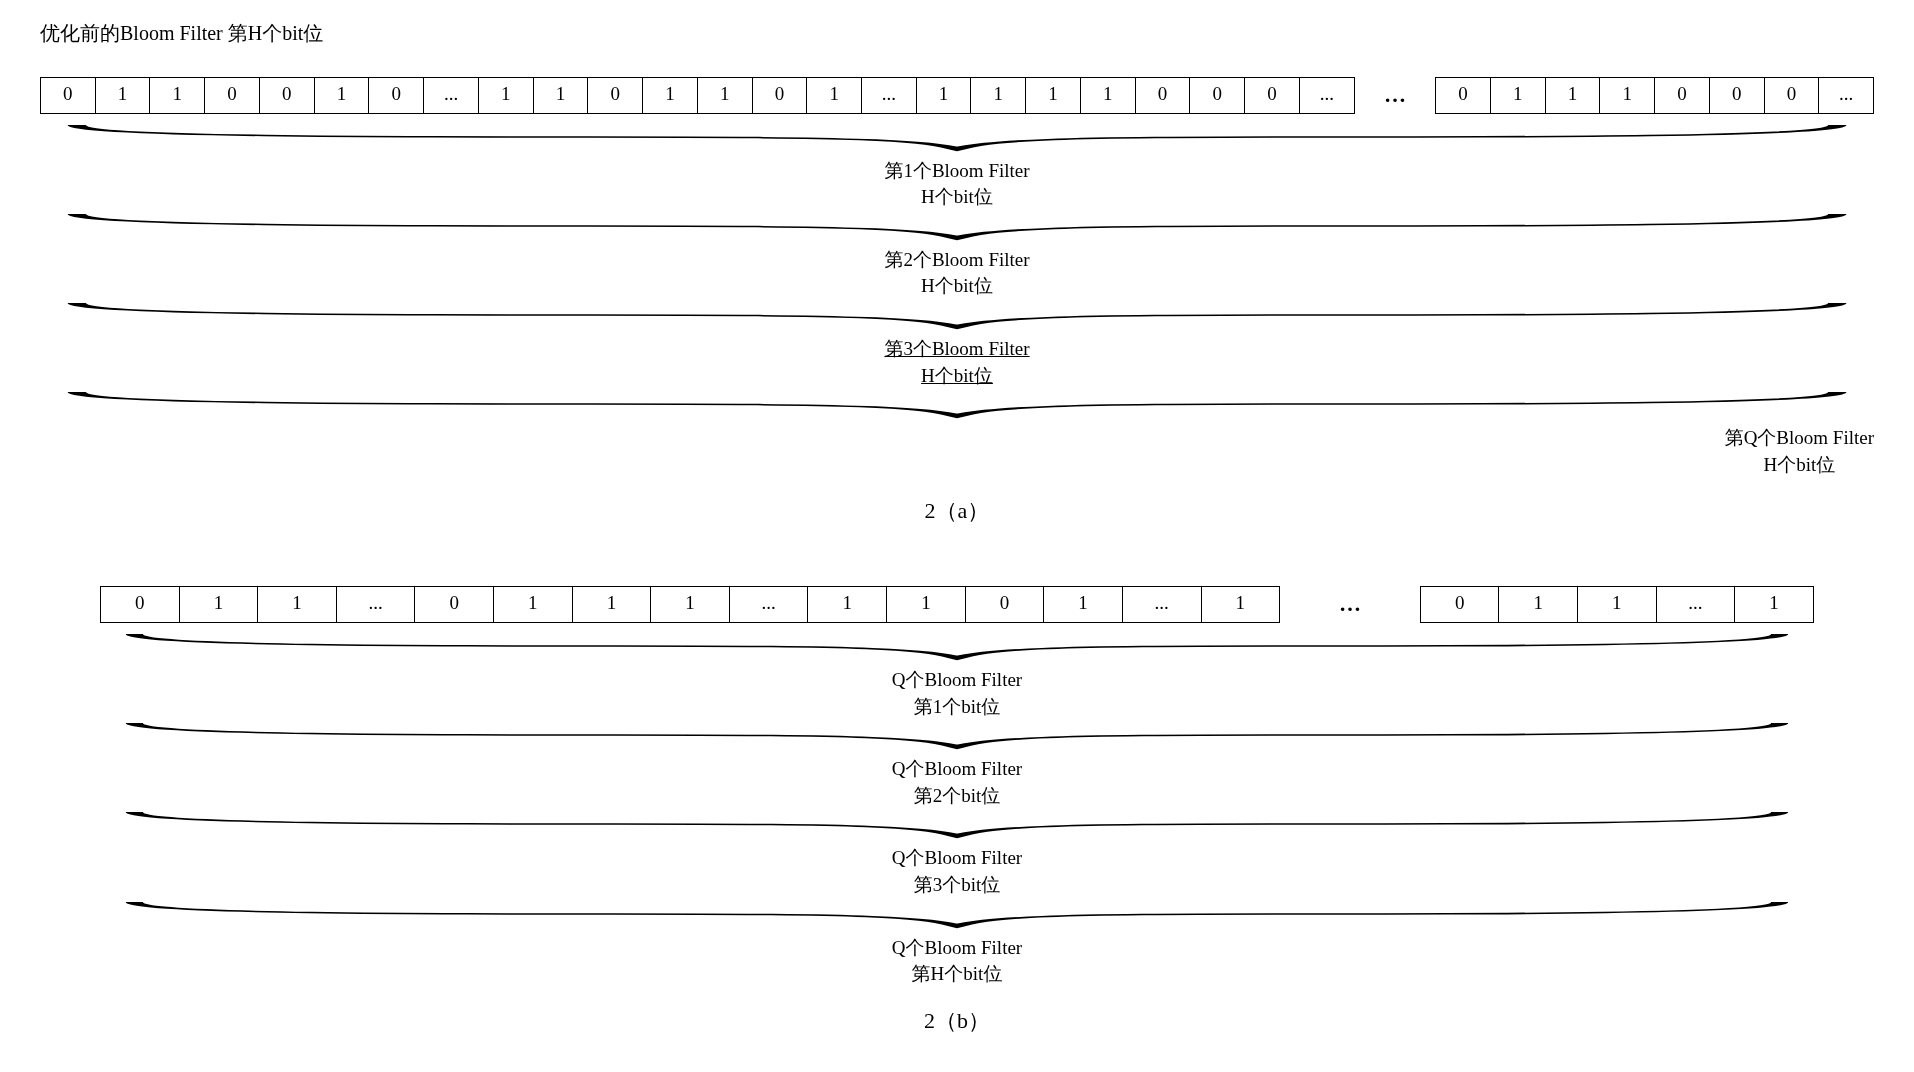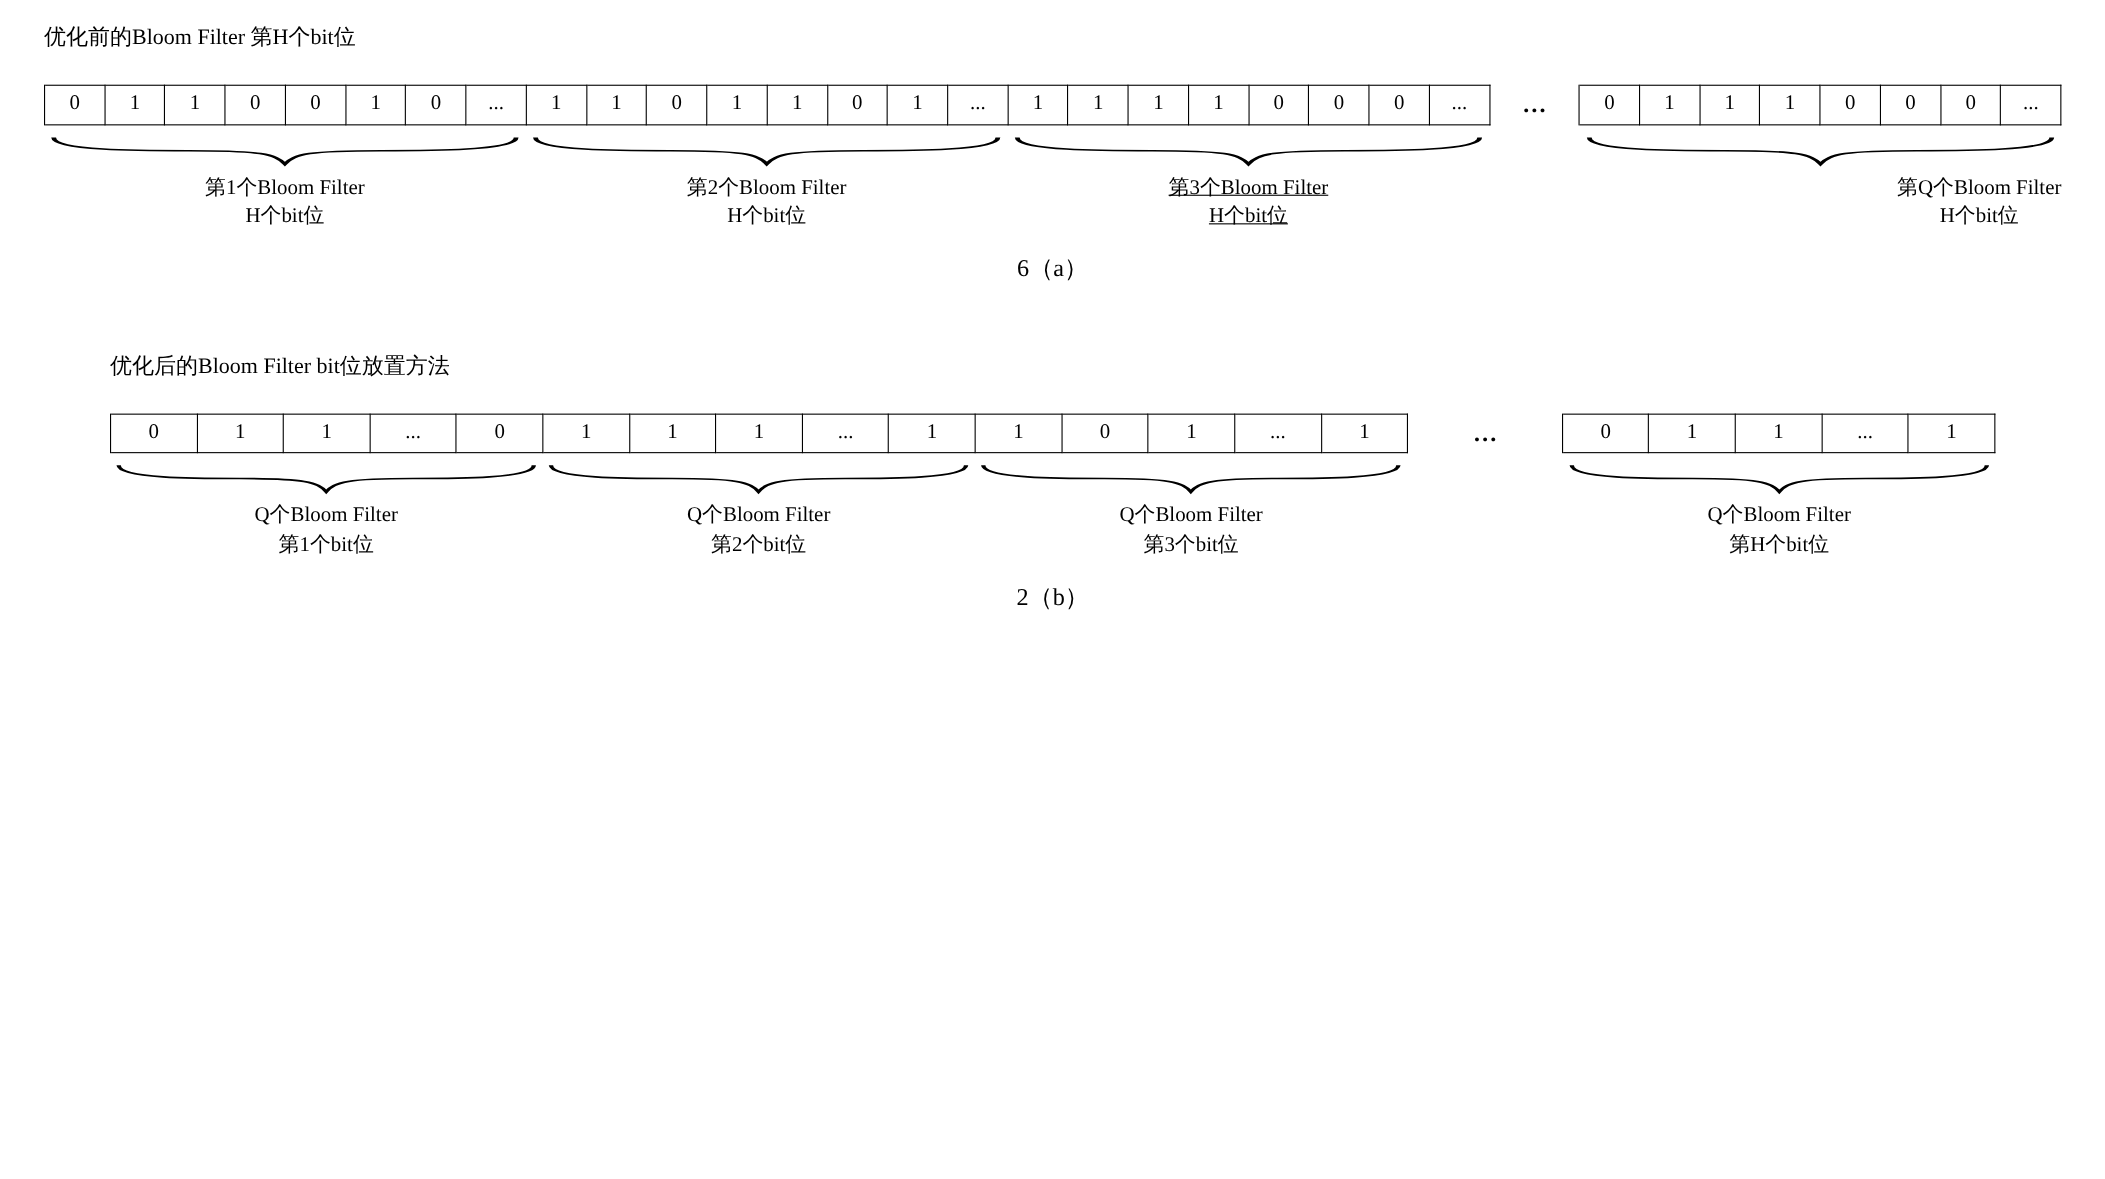--- a/index.html
+++ b/index.html
@@ -32,20 +32,21 @@
     font-size: 19px;
   }
   .section-a .bit-cell { flex: 1; }
   .section-b { padding: 0 60px; }
   .section-b .bit-cell { flex: 1; }
   .section-b .ellipsis-big { flex: 1.8; font-size: 22px; font-weight: bold; border-top: none; border-bottom: none; }
   .section-a .ellipsis-big { flex: 1.5; font-size: 22px; font-weight: bold; border-top: none; border-bottom: none; }
   .brace-row {
     display: flex;
     margin-top: 8px;
+    flex-direction: column;
   }
   .brace-group {
     display: flex;
     flex-direction: column;
     align-items: center;
   }
   .brace-svg {
     width: 100%;
     height: 30px;
   }
@@ -125,25 +126,24 @@
       </div>
       <div class="brace-spacer" style="flex: 1.5 1 0%;"></div>
       <div class="brace-group" style="flex: 8 1 0%; align-items: flex-end;">
         <svg class="brace-svg" viewBox="0 0 100 20" preserveAspectRatio="none">
     <path d="M 2 2 C 2 10, 20 10, 30 10 C 45 10, 48 12, 50 18 C 52 12, 55 10, 70 10 C 80 10, 98 10, 98 2" fill="none" stroke="#000" stroke-width="1"></path>
   </svg>
         <div class="brace-label">第Q个Bloom Filter<br>H个bit位</div>
       </div>
     </div>
 
-  <div class="figure-label">6（a）</div>
+  <div class="figure-label">2（a）</div>
 </div>
 
 <div class="section section-b">
-  <div class="section-title">优化后的Bloom Filter bit位放置方法</div>
 
   <div class="bit-row" id="bits-b">
       <div class="bit-cell">0</div>
       <div class="bit-cell">1</div>
       <div class="bit-cell">1</div>
       <div class="bit-cell">...</div>
       <div class="bit-cell">0</div>
       <div class="bit-cell">1</div>
       <div class="bit-cell">1</div>
       <div class="bit-cell">1</div>

